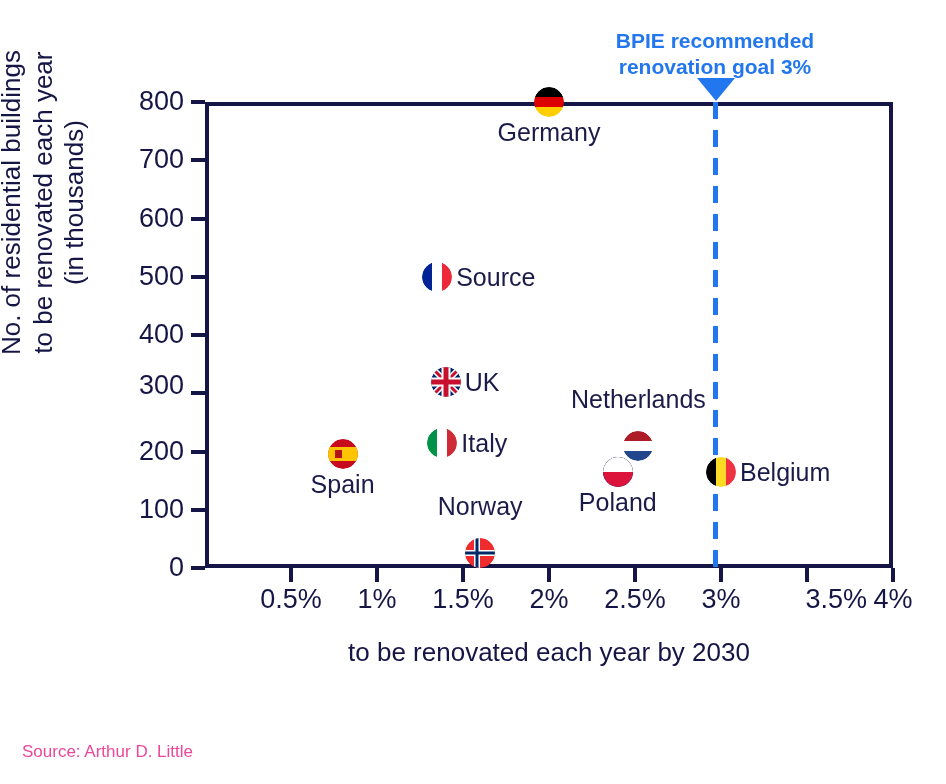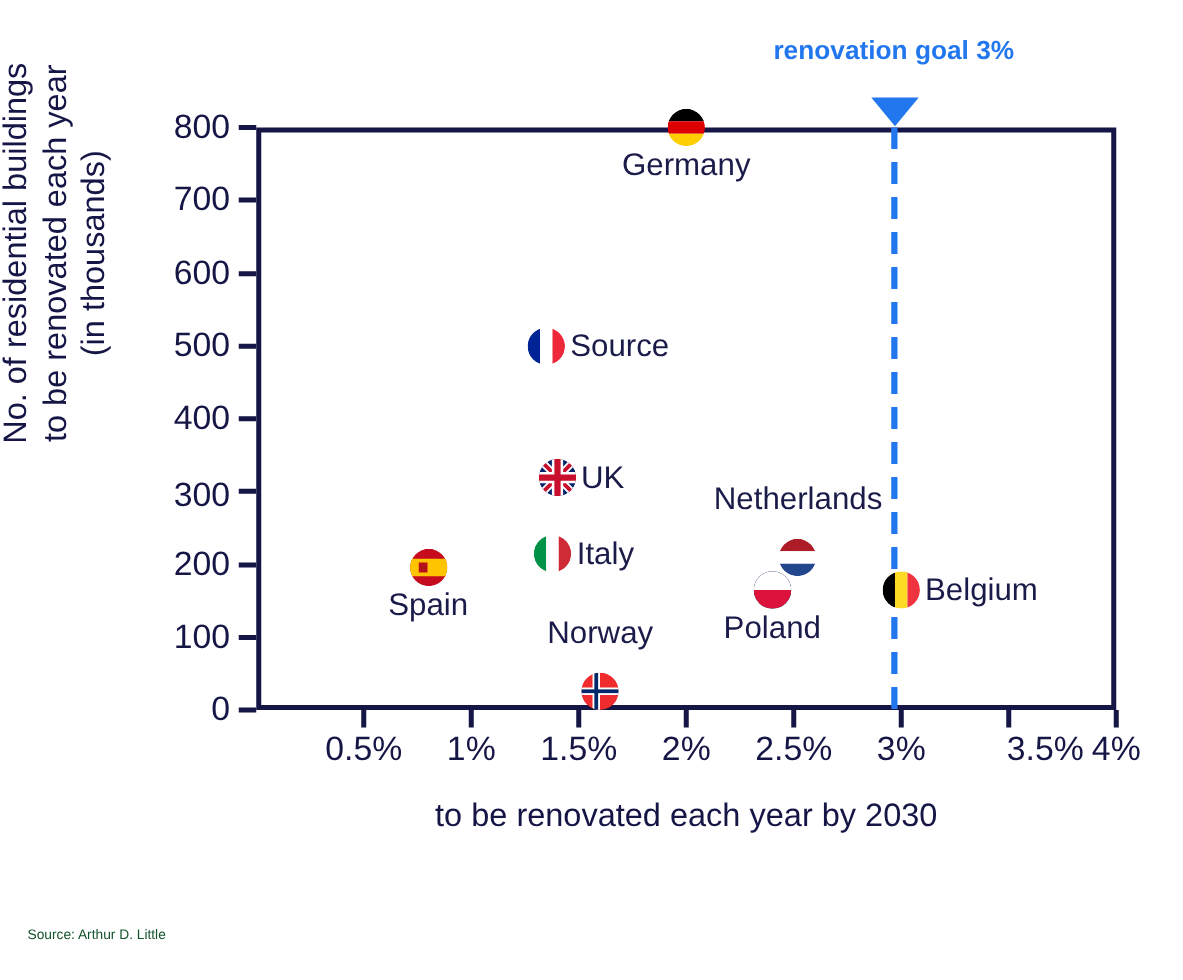--- a/index.html
+++ b/index.html
@@ -91,22 +91,22 @@
     font-size: 26px;
     line-height: 1.25;
     color: #151546;
   }
 
   
   #source-note {
     position: absolute;
     left: 22px;
     top: 742px;
-    font-size: 11px;
-    color: #14532d;
+    font-size: 17px;
+    color: #ec4899;
   }
 
   
   #bpie-annotation {
     position: absolute;
     left: 560px;
     top: 28px;
     width: 310px;
     text-align: center;
     font-size: 21px;
@@ -176,21 +176,21 @@
       <div class="y-tick-label" style="top: 88px;">800</div>
       <div class="y-tick" style="top: 158.25px;"></div>
       <div class="y-tick-label" style="top: 146.25px; margin-left: 44px;">700</div>
       <div class="y-tick" style="top: 216.5px;"></div>
       <div class="y-tick-label" style="top: 204.5px;">600</div>
       <div class="y-tick" style="top: 274.75px;"></div>
       <div class="y-tick-label" style="top: 262.75px;">500</div>
       <div class="y-tick" style="top: 333px;"></div>
       <div class="y-tick-label" style="top: 321px;">400</div>
       <div class="y-tick" style="top: 391.25px;"></div>
-      <div class="y-tick-label" style="top: 383px;">300</div>
+      <div class="y-tick-label" style="top: 372px;">300</div>
       <div class="y-tick" style="top: 449.5px;"></div>
       <div class="y-tick-label" style="top: 437.5px;">200</div>
       <div class="y-tick" style="top: 507.75px;"></div>
       <div class="y-tick-label" style="top: 495.75px;">100</div>
       <div class="y-tick" style="top: 566px;"></div>
       <div class="y-tick-label" style="top: 554px;">0</div>
     </div>
 
   <div id="x-axis-ticks">
       <div class="x-tick" style="left: 289px;"></div>
@@ -215,20 +215,21 @@
     <div>No. of residential buildings</div>
     <div>to be renovated each year</div>
     <div>(in thousands)</div>
   </div>
 
   <div id="x-axis-title">
     <div>to be renovated each year by 2030</div>
   </div>
 
   <div id="bpie-annotation">
+    <div>BPIE recommended</div>
     <div>renovation goal 3%</div>
   </div>
   <div id="bpie-arrow"></div>
   <div id="goal-line"></div>
 
   <div id="points-layer">
       <div class="data-point" style="left: 549px; top: 102px; z-index: 4;">
         <div class="flag-marker"><svg viewBox="0 0 30 30" width="30" height="30">
             <defs>
               <clipPath id="cp_de">

